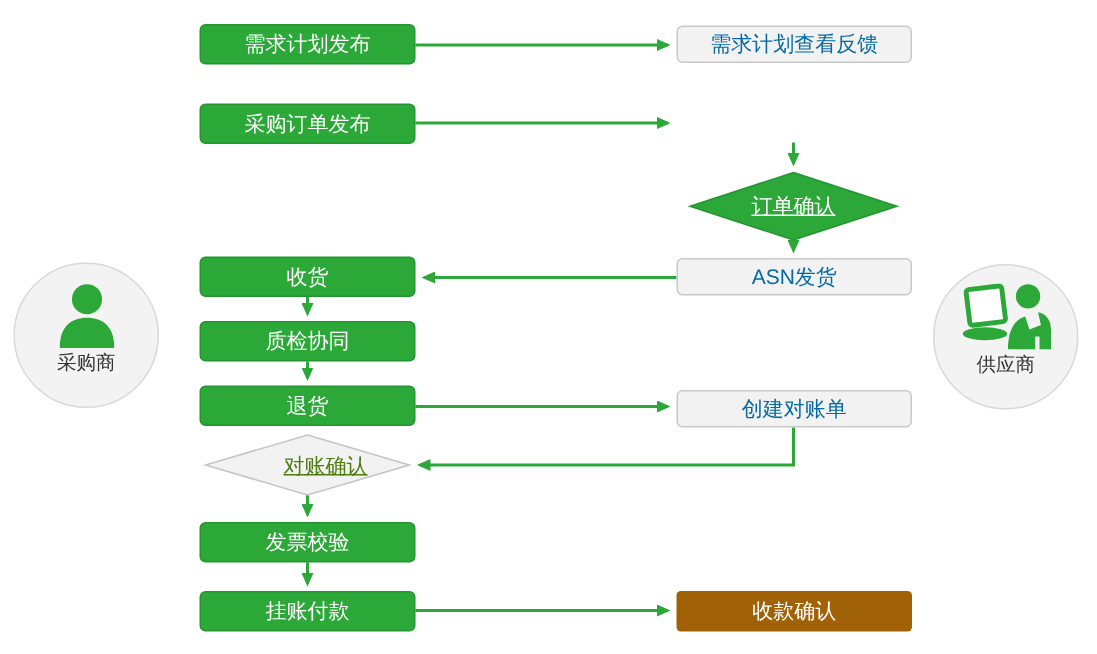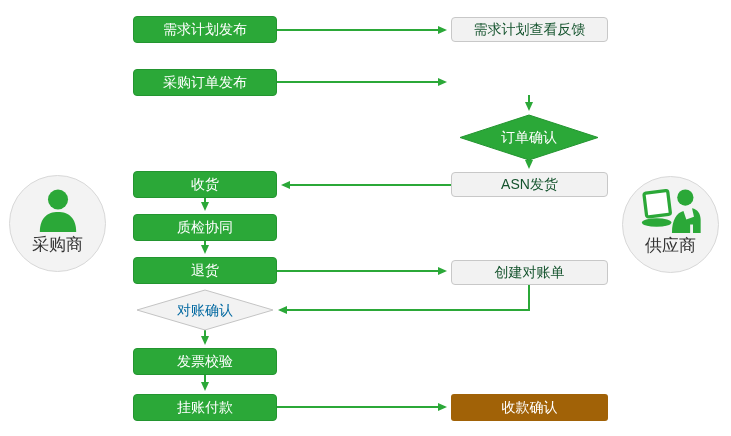--- a/index.html
+++ b/index.html
@@ -3,29 +3,29 @@
 <meta charset="utf-8">
 <style>
   html,body{margin:0;padding:0;background:#fff;}
   body{font-family:"Liberation Sans","DejaVu Sans",sans-serif;}
   .canvas{position:relative;width:731px;height:436px;background:#ffffff;overflow:hidden;}
   .layer{position:absolute;left:0;top:0;width:731px;height:436px;}
   .node{position:absolute;box-sizing:border-box;text-align:left;font-size:14px;
         display:flex;align-items:center;justify-content:center;z-index:2;}
   .green-box{left:133px;width:144px;height:27px;background:#2BA838;color:#fff;
              border-radius:4px;border:1px solid #239530;}
-  .gray-box{left:451px;width:157px;height:25px;background:#F2F2F2;color:#14532d;
+  .gray-box{left:451px;width:157px;height:25px;background:#F2F2F2;color:#0369a1;
             border:1px solid #C8C8C8;border-radius:4px;}
   .red-box{left:451px;width:157px;height:27px;background:#a16207;color:#fff;border-radius:3px;}
   .diamond-label{position:absolute;z-index:3;font-size:14px;text-align:left;
-                 display:flex;align-items:center;justify-content:center;pointer-events:none;}
+                 display:flex;align-items:center;justify-content:center;pointer-events:none;text-decoration:underline;}
   .actor{position:absolute;width:97px;height:97px;border-radius:50%;
          background:#F3F3F3;border:1px solid #D8D8D8;box-sizing:border-box;
          display:flex;flex-direction:column;align-items:center;z-index:2;}
-  .actor .label{color:#333;font-size:17px;margin-top:1px;}
+  .actor .label{color:#333;font-size:13px;margin-top:1px;}
   .actor svg{margin-top:12px;}
 </style>
 </head>
 <body>
 
 <div class="canvas">
 
   <svg class="layer" width="731" height="436" viewBox="0 0 731 436">
     <defs>
       <marker id="arr" markerWidth="9" markerHeight="8" refX="7" refY="4" orient="auto" markerUnits="userSpaceOnUse">
@@ -57,21 +57,21 @@
   <div class="node green-box" style="top:257px">退货</div>
   <div class="node green-box" style="top:348px">发票校验</div>
   <div class="node green-box" style="top:394px">挂账付款</div>
 
   <div class="node gray-box" style="top:17px">需求计划查看反馈</div>
   <div class="node gray-box" style="top:172px">ASN发货</div>
   <div class="node gray-box" style="top:260px">创建对账单</div>
   <div class="node red-box" style="top:394px">收款确认</div>
 
   <div class="diamond-label" style="left:460px;top:127px;width:138px;height:21px;color:#fff">订单确认</div>
-  <div class="diamond-label" style="left:137px;top:300px;width:136px;height:21px;color:#0369a1">对账确认</div>
+  <div class="diamond-label" style="left:149px;top:300px;width:136px;height:21px;color:#4d7c0f">对账确认</div>
 
   <div class="actor" style="left:9px;top:175px">
     <svg width="46" height="44" viewBox="0 0 48 46">
       <circle cx="24" cy="12" r="10.5" fill="#2BA838"></circle>
       <path d="M5,46 C5,31 13,25 24,25 C35,25 43,31 43,46 Z" fill="#2BA838"></path>
     </svg>
     <div class="label">采购商</div>
   </div>
 
   <div class="actor" style="left:622px;top:176px">

